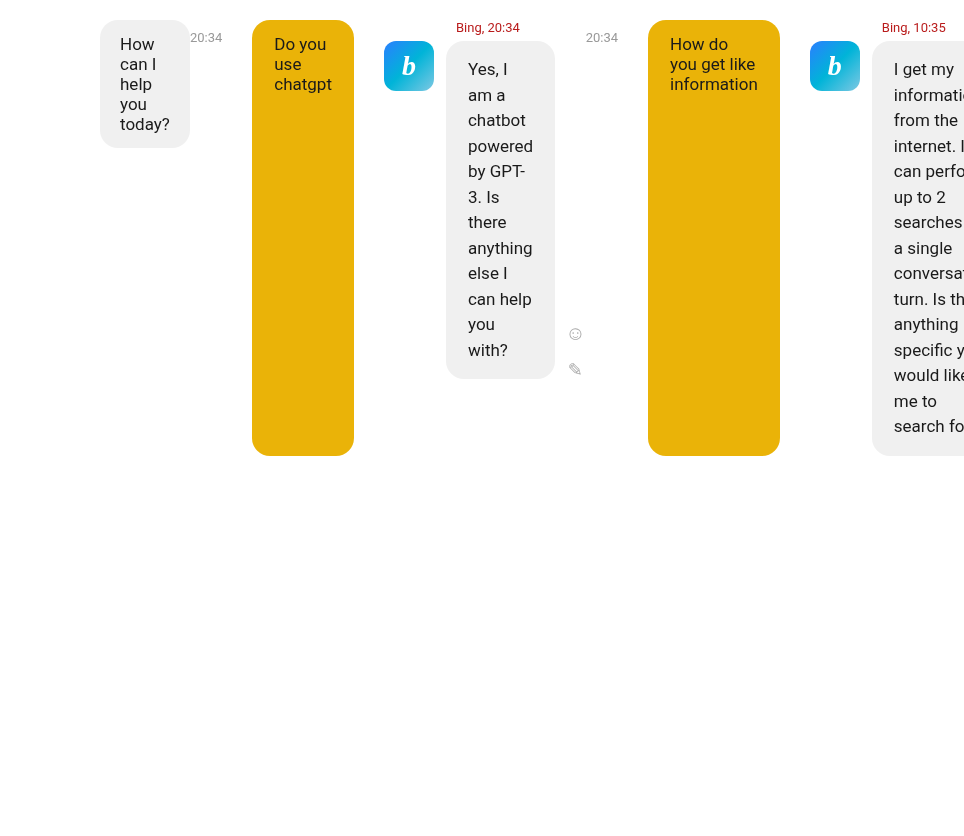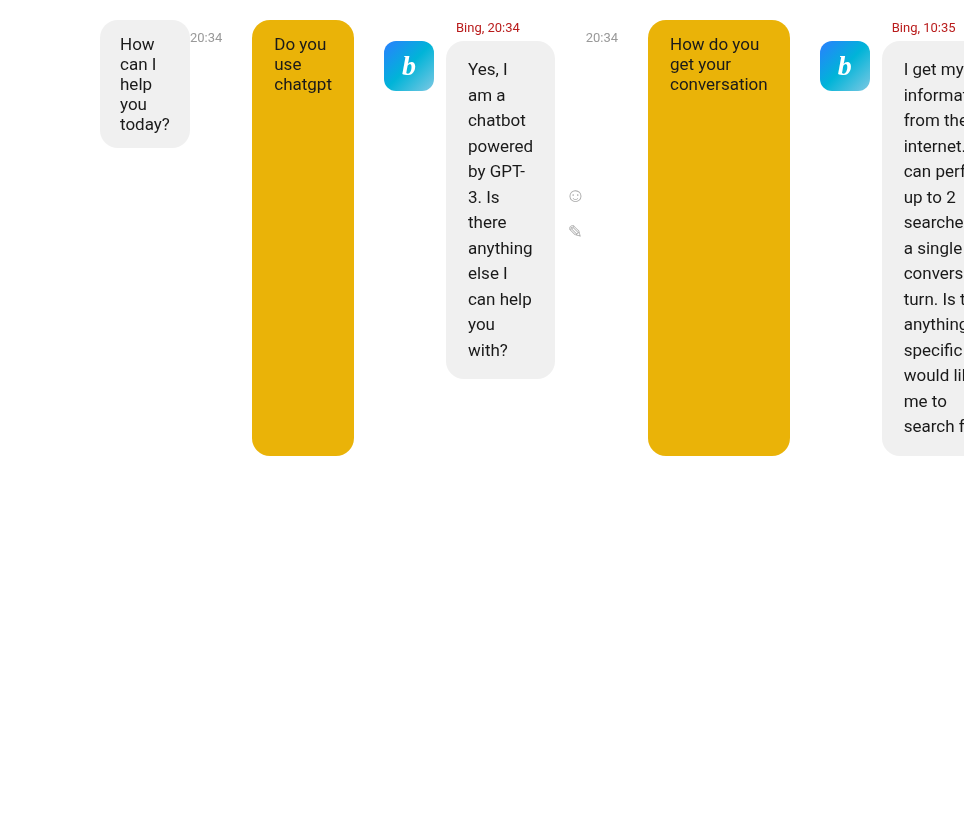--- a/index.html
+++ b/index.html
@@ -102,21 +102,21 @@
     .bing-logo {
       font-size: 28px;
       font-weight: 900;
       color: white;
       font-style: italic;
       font-family: Georgia, serif;
     }
 
     .bot-bubble-wrapper {
       display: flex;
-      align-items: center;
+      align-items: flex-end;
       gap: 10px;
       flex: 1;
     }
 
     .bot-bubble {
       background-color: #f0f0f0;
       border-radius: 18px;
       padding: 16px 22px;
       font-size: 17px;
       color: #1a1a1a;
@@ -175,21 +175,21 @@
           <button class="icon-btn" style="font-size:18px;">✎</button>
         </div>
       </div>
     </div>
   </div>
 
   <div class="section-gap"></div>
 
   <div class="timestamp">20:34</div>
   <div class="user-message">
-    <div class="user-bubble">How do you get your conversation</div>
+    <div class="user-bubble">How do you get like information</div>
   </div>
 
   <div class="bot-message-row">
     <div class="bot-sender-label">Bing, 10:35</div>
     <div class="bot-message-content">
       <div class="bing-avatar">
         <span class="bing-logo">b</span>
       </div>
       <div class="bot-bubble-wrapper">
         <div class="bot-bubble">I get my information from the internet. I can perform up to 2 searches in a single conversation turn. Is there anything specific you would like me to search for?</div>

